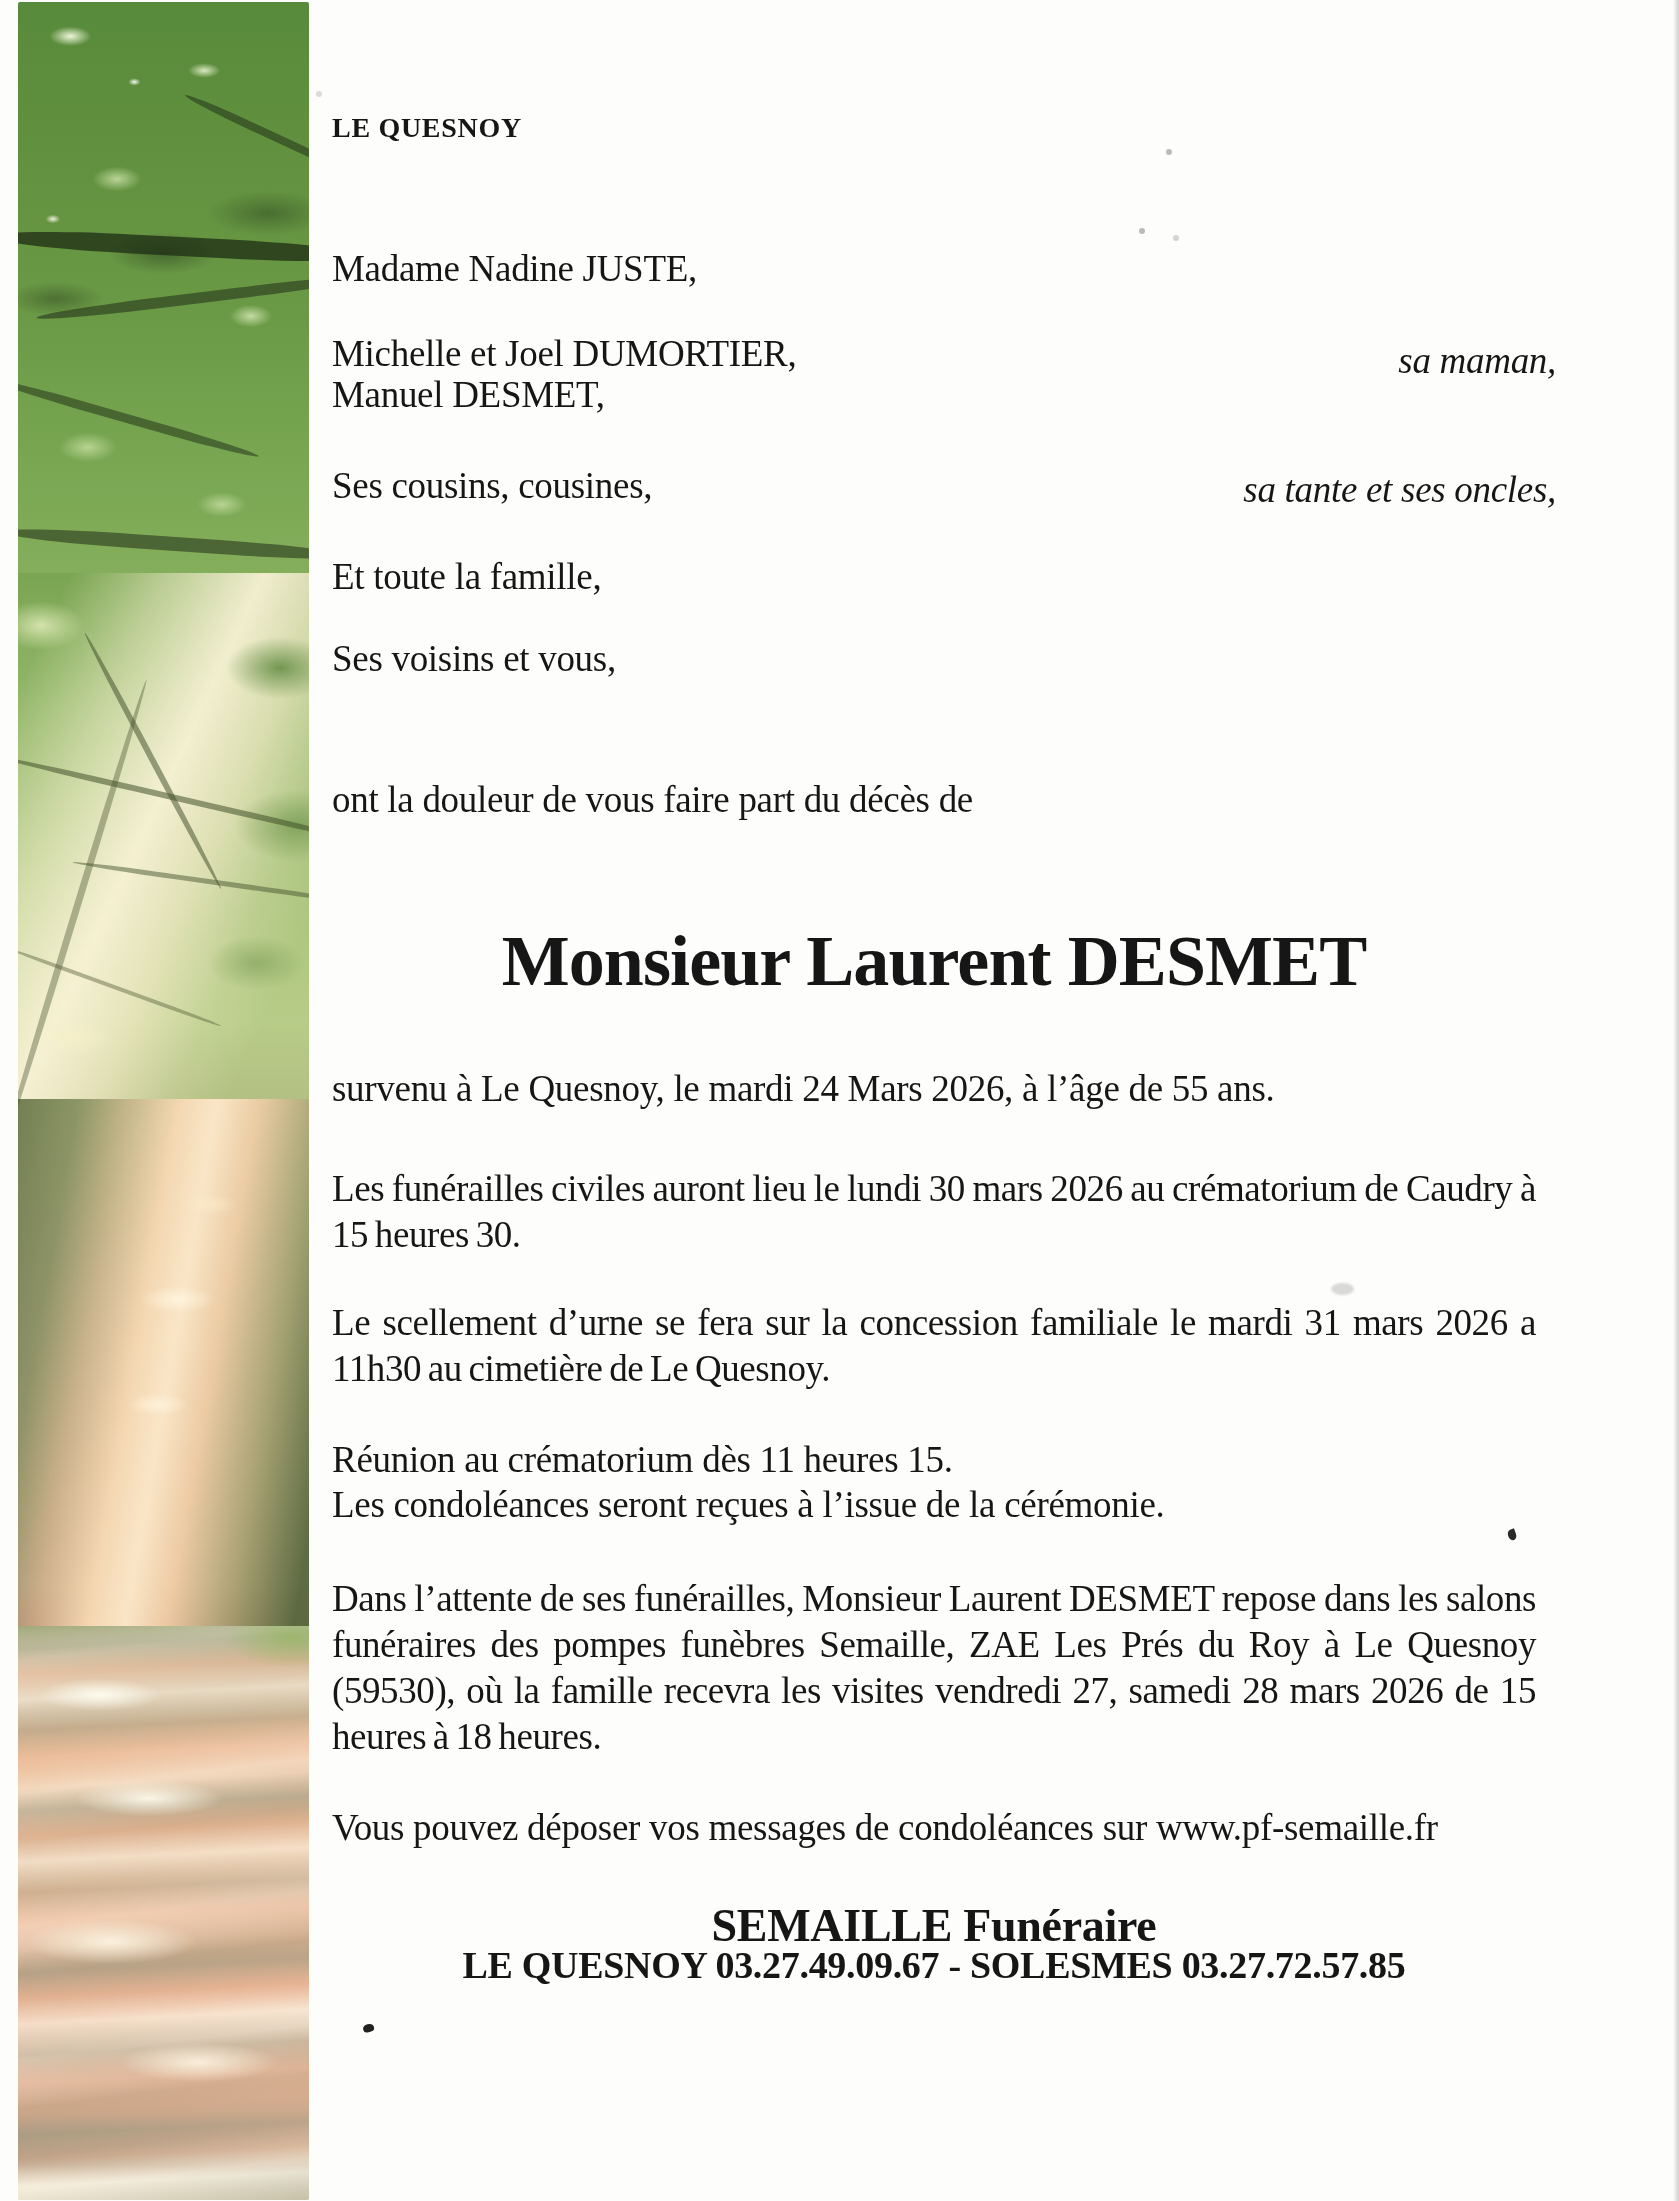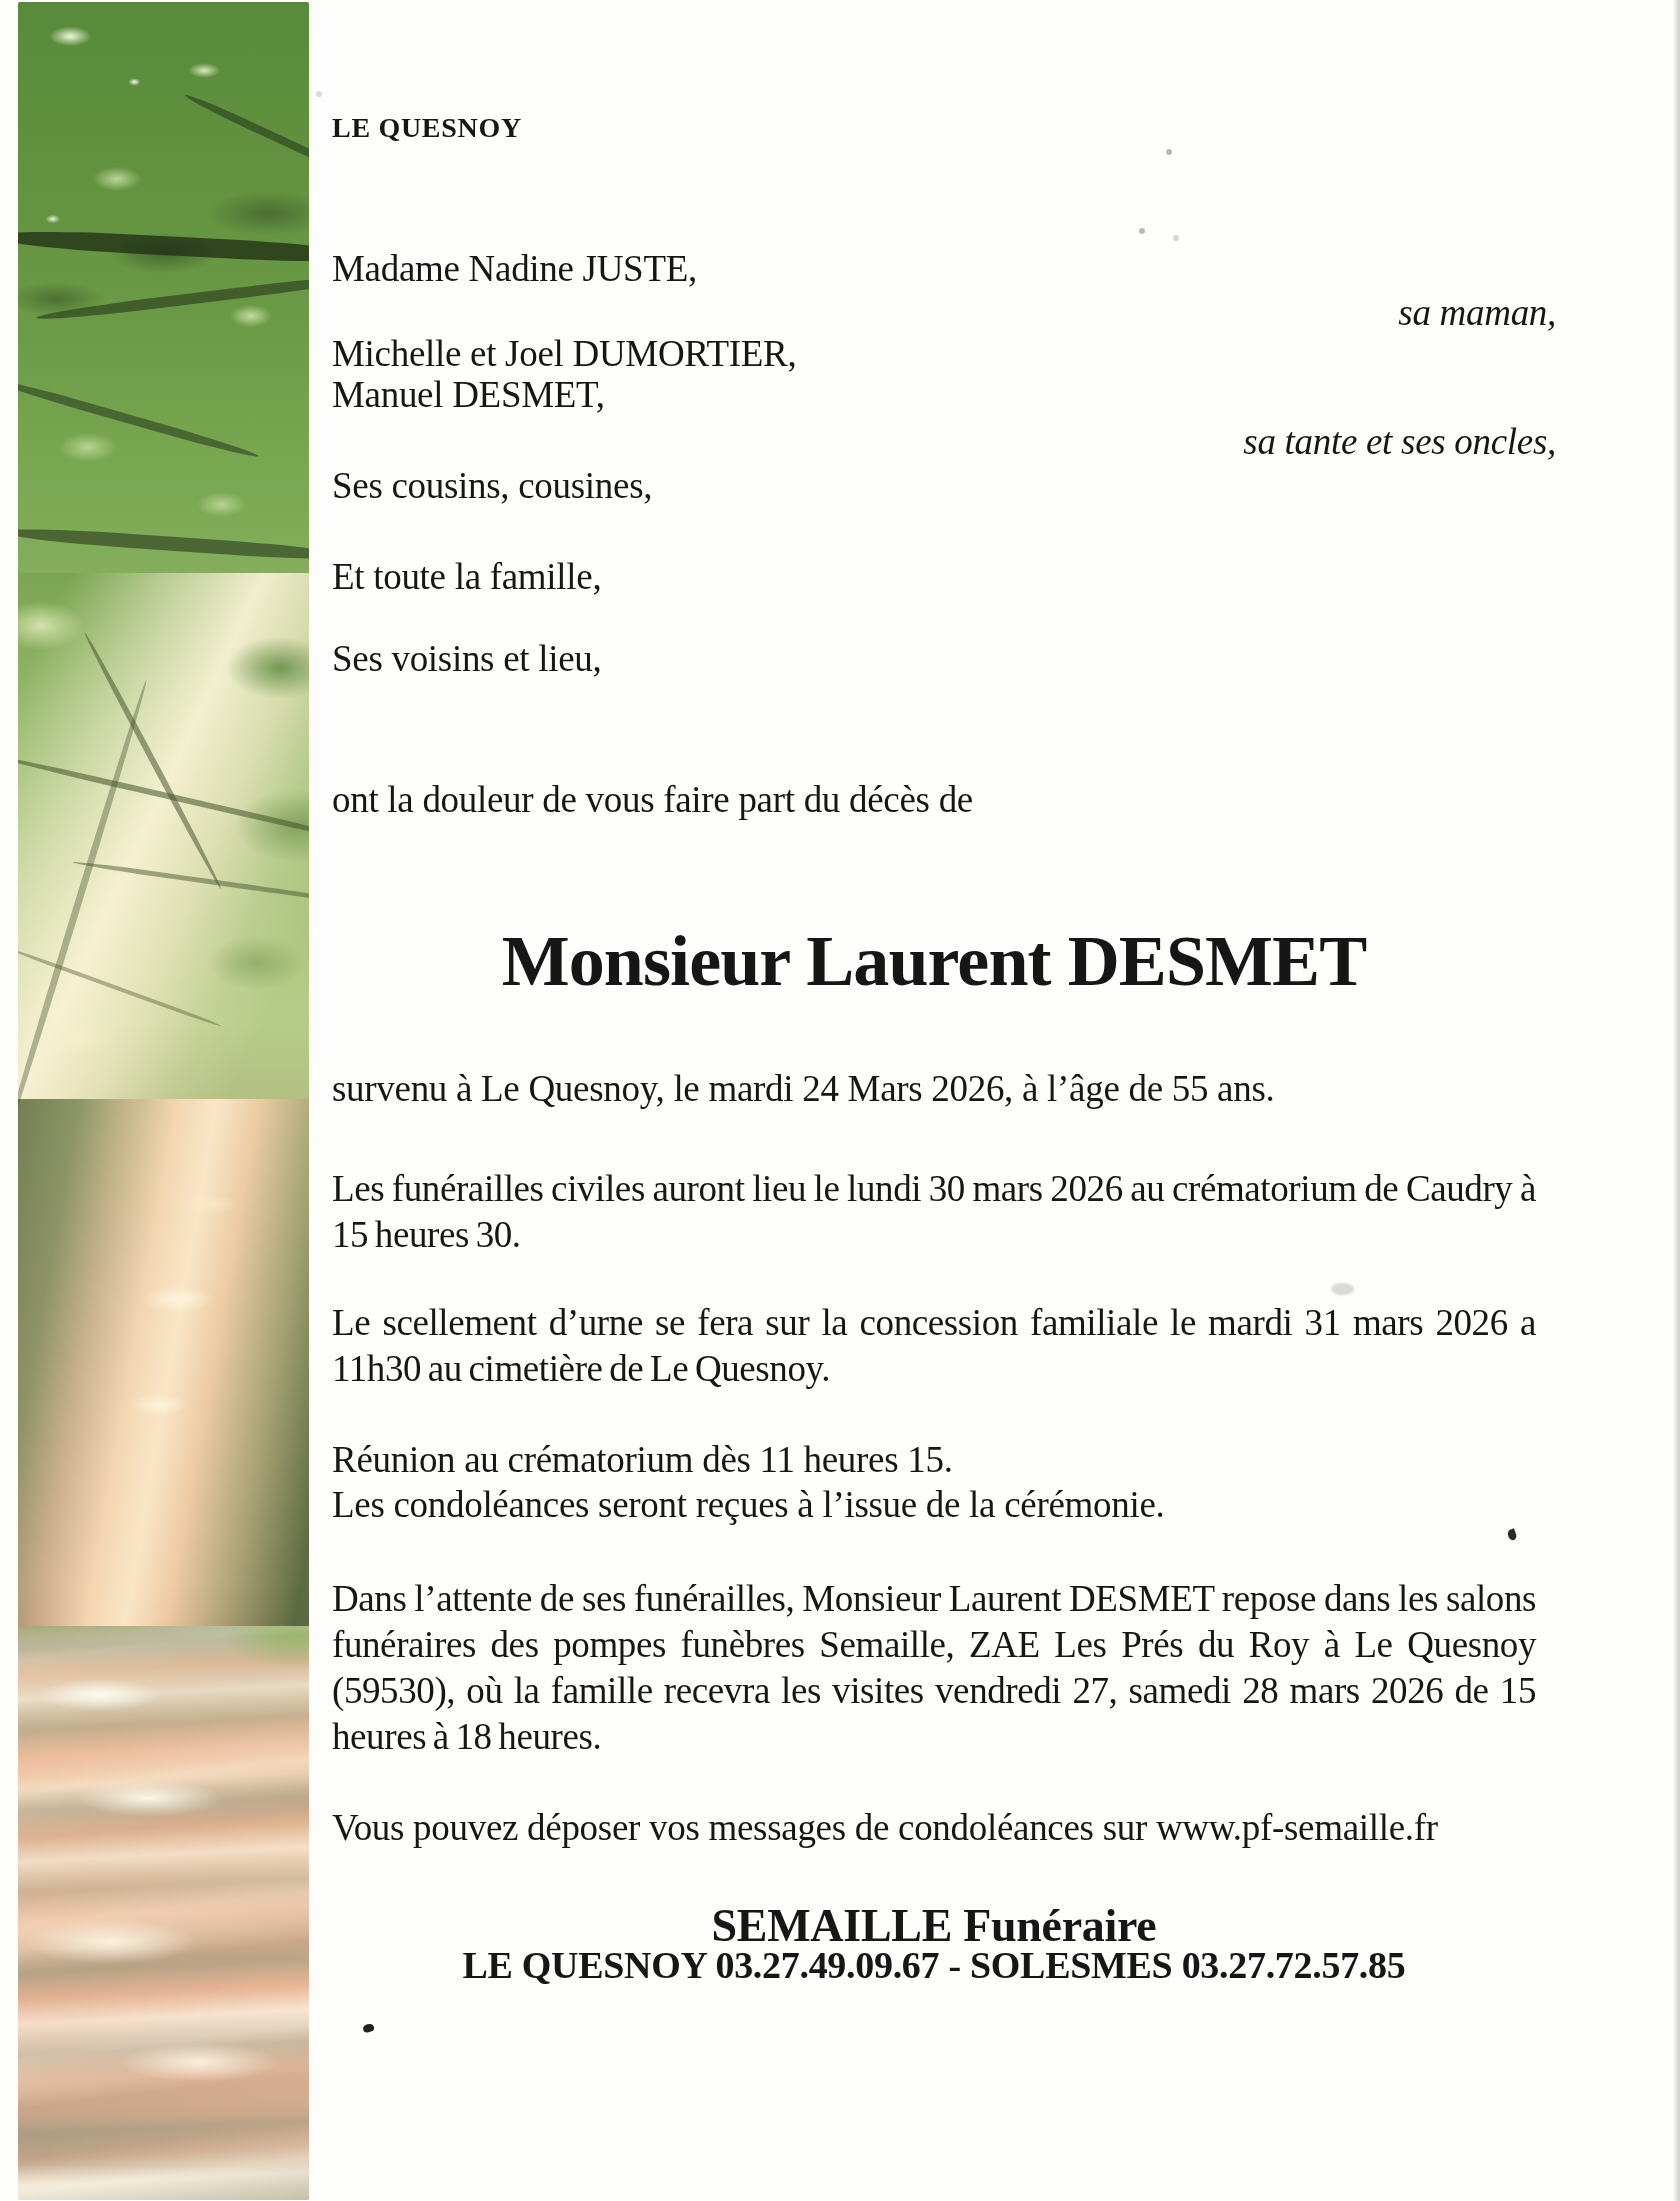--- a/index.html
+++ b/index.html
@@ -78,21 +78,21 @@
   .b7{top:794px;left:-26px;width:377px;height:6.1px;transform:rotate(13deg);background:rgba(66,80,42,.55);}
   .b8{top:878px;left:53px;width:290px;height:5.3px;transform:rotate(8deg);background:rgba(72,86,48,.5);}
   .b9{top:983px;left:-17.6px;width:228px;height:4.4px;transform:rotate(20deg);background:rgba(88,98,58,.45);}
   .b10{top:667px;left:53px;width:7px;height:492px;transform:rotate(17deg);background:rgba(70,82,46,.4);border-radius:50%;}
 
   
   .t{position:absolute;white-space:nowrap;font-size:37px;letter-spacing:-0.3px;}
   .col{left:332px;}
   .bold{font-weight:bold;}
   .ital{font-style:italic;}
-  .rt{right:123px;text-align:right;}
+  .rt{right:123px;text-align:right;margin-top:48px;}
   .just{
     position:absolute;left:332px;width:1204px;text-align:justify;white-space:normal;
     font-size:37px;line-height:1.24;letter-spacing:-0.4px;word-spacing:-2.2px;
   }
   .city{font-size:28px;letter-spacing:0.7px;}
   .title{
     position:absolute;left:332px;width:1204px;text-align:center;
     font-size:72px;font-weight:bold;letter-spacing:-0.9px;white-space:nowrap;
   }
   .footer{
@@ -135,21 +135,21 @@
 
 <div class="t col" style="top:247px">Madame Nadine JUSTE,</div>
 <div class="t ital rt" style="top:291px">sa maman,</div>
 
 <div class="t col" style="top:332px">Michelle et Joel DUMORTIER,</div>
 <div class="t col" style="top:373px">Manuel DESMET,</div>
 <div class="t ital rt" style="top:420px">sa tante et ses oncles,</div>
 
 <div class="t col" style="top:464px">Ses cousins, cousines,</div>
 <div class="t col" style="top:555px">Et toute la famille,</div>
-<div class="t col" style="top:637px">Ses voisins et lieu,</div>
+<div class="t col" style="top:637px">Ses voisins et vous,</div>
 
 <div class="t col" style="top:778px">ont la douleur de vous faire part du décès de</div>
 
 <div class="title" style="top:920px">Monsieur Laurent DESMET</div>
 
 <div class="t col" style="top:1067px">survenu à Le Quesnoy, le mardi 24 Mars 2026, à l’âge de 55 ans.</div>
 
 <div class="just" style="top:1166px">Les funérailles civiles auront lieu le lundi 30 mars 2026 au crématorium de Caudry à 15 heures 30.</div>
 
 <div class="just" style="top:1300px">Le scellement d’urne se fera sur la concession familiale le mardi 31 mars 2026 a 11h30 au cimetière de Le Quesnoy.</div>

